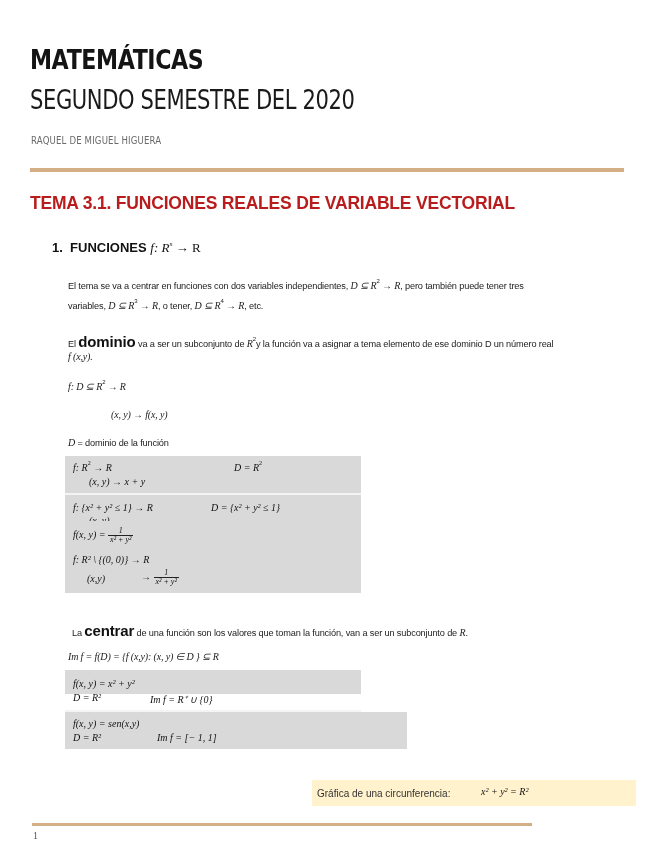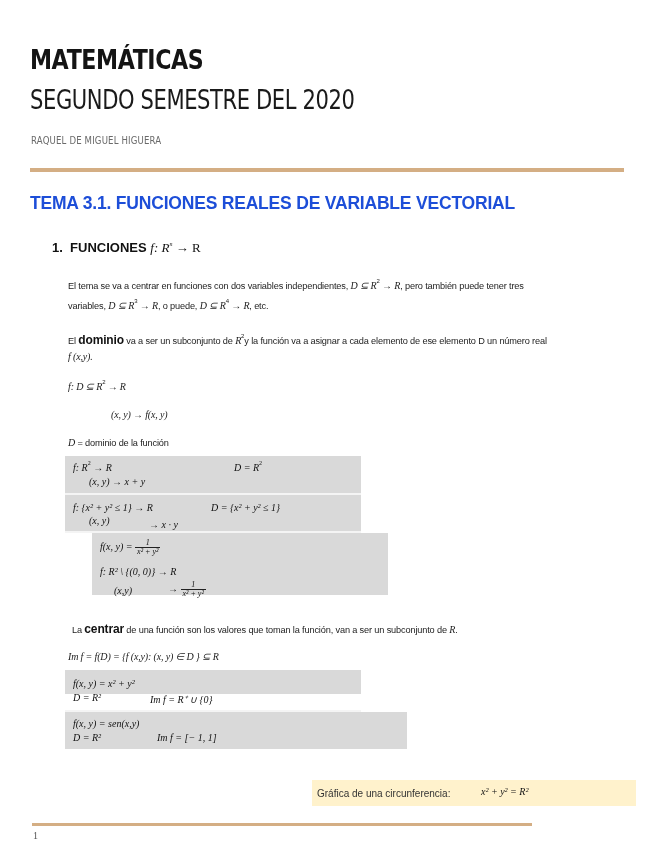--- a/index.html
+++ b/index.html
@@ -18,36 +18,36 @@
     font-size: 27px; font-weight: normal; letter-spacing: -0.5px; transform: scaleX(0.78);
     transform-origin: left top; color: #1a1a1a; white-space: nowrap;
   }
   .author {
     left: 31px; top: 134px; font-size: 11px; color: #6a6a6a;
     transform: scaleX(0.78); transform-origin: left top; white-space: nowrap; letter-spacing: 0.2px;
   }
   .rule-top { left: 30px; top: 168px; width: 594px; height: 4px; background: #d4ae84; }
   .tema {
     left: 30px; top: 193px; font-family: "Liberation Sans", sans-serif; font-weight: bold;
-    font-size: 17.5px; color: #1d4ed8; white-space: nowrap; letter-spacing: -0.2px;
+    font-size: 17.5px; color: #b91c1c; white-space: nowrap; letter-spacing: -0.2px;
   }
   .section-h {
     left: 52px; top: 240px; font-family: "Liberation Sans", sans-serif; font-weight: bold;
     font-size: 13px; white-space: nowrap;
   }
   .section-h .math { font-weight: normal; }
   .math { font-family: "Liberation Serif", serif; font-style: italic; }
   .up { font-style: normal; }
   sup.s { font-size: 6px; vertical-align: 6px; line-height: 0; }
   .para {
     left: 68px; font-family: "Liberation Sans", sans-serif; font-size: 9.2px; color: #222;
     white-space: nowrap; letter-spacing: -0.15px;
   }
   .para .math { font-size: 10px; }
-  .para b { font-size: 12px; color: #111; }
+  .para b { font-size: 15px; color: #111; }
   .box {
     position: absolute; left: 65px; width: 296px; background: #d9d9d9;
     font-family: "Liberation Serif", serif; font-style: italic; font-size: 10px; color: #111;
   }
   .box .ln { position: absolute; white-space: nowrap; }
   .sep { position: absolute; left: 65px; width: 296px; height: 2px; background: #f4f4f4; }
   .frac { display: inline-block; vertical-align: middle; text-align: center; font-size: 8px; line-height: 8px; }
   .frac .num { display: block; border-bottom: 0.8px solid #222; padding: 0 2px; }
   .frac .den { display: block; padding: 0 2px; }
   .note {
@@ -73,25 +73,25 @@
 <div class="abs section-h">
   <span>1.</span>&nbsp;
   <span>FUNCIONES</span>
   <span class="math"><span>f: R</span><sup class="s">n</sup><span class="up"> → R</span></span>
 </div>
 
 <div class="abs para" style="top:280px;">
   <span>El tema se va a centrar en funciones con dos variables independientes, </span><span class="math">D ⊆ R</span><sup class="s">2</sup><span class="math"> → R</span><span>, pero también puede tener tres</span>
 </div>
 <div class="abs para" style="top:300px;">
-  <span>variables, </span><span class="math">D ⊆ R</span><sup class="s">3</sup><span class="math"> → R</span><span>, o puede, </span><span class="math">D ⊆ R</span><sup class="s">4</sup><span class="math"> → R</span><span>, etc.</span>
+  <span>variables, </span><span class="math">D ⊆ R</span><sup class="s">3</sup><span class="math"> → R</span><span>, o tener, </span><span class="math">D ⊆ R</span><sup class="s">4</sup><span class="math"> → R</span><span>, etc.</span>
 </div>
 
 <div class="abs para" style="top:333px;">
-  <span>El </span><b>dominio</b><span> va a ser un subconjunto de </span><span class="math">R</span><sup class="s">2</sup><span>y la función va a asignar a cada elemento de ese elemento D un número real</span>
+  <span>El </span><b>dominio</b><span> va a ser un subconjunto de </span><span class="math">R</span><sup class="s">2</sup><span>y la función va a asignar a tema elemento de ese dominio D un número real</span>
 </div>
 <div class="abs para" style="top:351px;">
   <span class="math">f (x,y).</span>
 </div>
 
 <div class="abs para" style="top:381px;">
   <span class="math">f: D ⊆ R</span><sup class="s">2</sup><span class="math">  → R</span>
 </div>
 <div class="abs para" style="top:409px; left:111px;">
   <span class="math">(x, y)  →  f(x, y)</span>
@@ -106,21 +106,21 @@
   <div class="ln" style="left:169px; top:6px;"><span>D = R</span><sup class="s up">2</sup></div>
 </div>
 <div class="sep" style="top:493px;"></div>
 <div class="box" style="top:495px; height:36px;">
   <div class="ln" style="left:8px; top:7px;">f: {x² + y² ≤ 1} → R</div>
   <div class="ln" style="left:24px; top:20px;">(x, y)</div>
   <div class="ln" style="left:84px; top:24px;">→ x · y</div>
   <div class="ln" style="left:146px; top:7px;">D = {x² + y² ≤ 1}</div>
 </div>
 <div class="sep" style="top:531px;"></div>
-<div class="box" style="top:533px; height:62px;margin-left:27px;">
+<div class="box" style="top:521px; height:72px;">
   <div class="ln" style="left:8px; top:6px;"><span>f(x, y) = </span><span class="frac"><span class="num">1</span><span class="den">x² + y²</span></span></div>
   <div class="ln" style="left:8px; top:33px;">f: R² \ {(0, 0)} →  R</div>
   <div class="ln" style="left:22px; top:52px;">(x,y)</div>
   <div class="ln" style="left:76px; top:48px;"><span>→ </span><span class="frac"><span class="num">1</span><span class="den">x² + y²</span></span></div>
 </div>
 
 <div class="abs para" style="top:622px; left:72px;">
   <span>La </span><b>centrar</b><span> de una función son los valores que toman la función, van a ser un subconjunto de </span><span class="math">R</span><span>.</span>
 </div>
 <div class="abs para" style="top:651px;">

